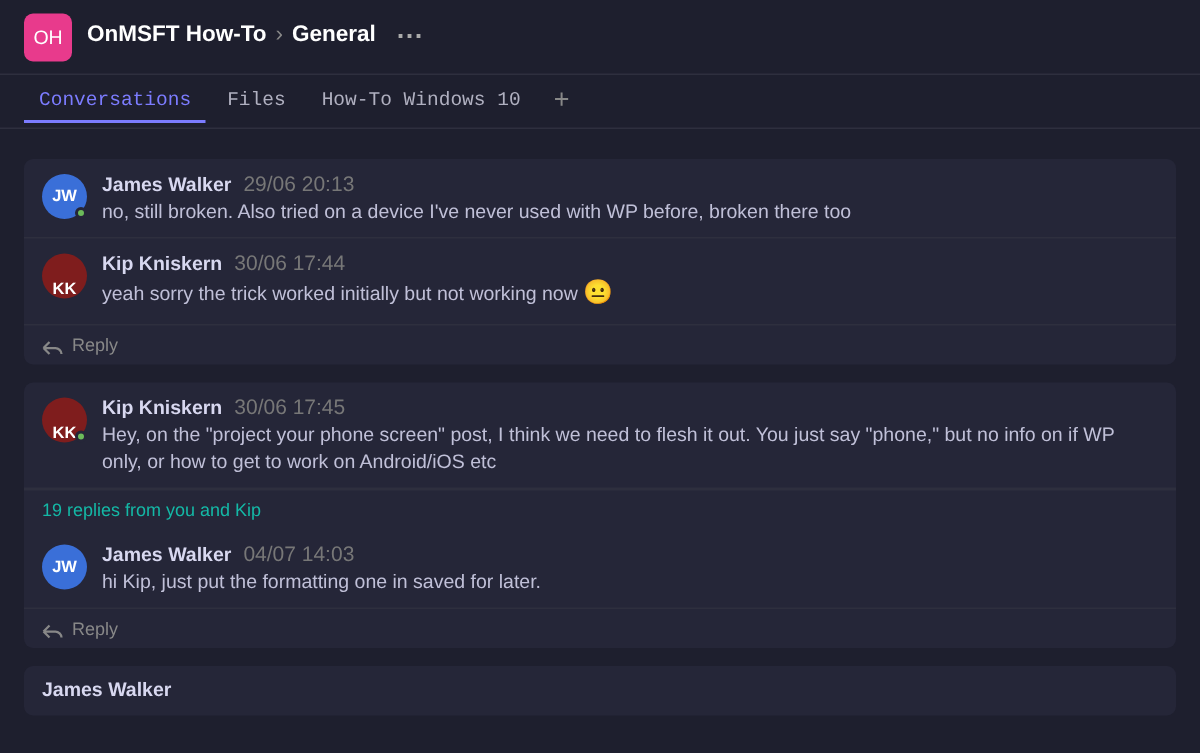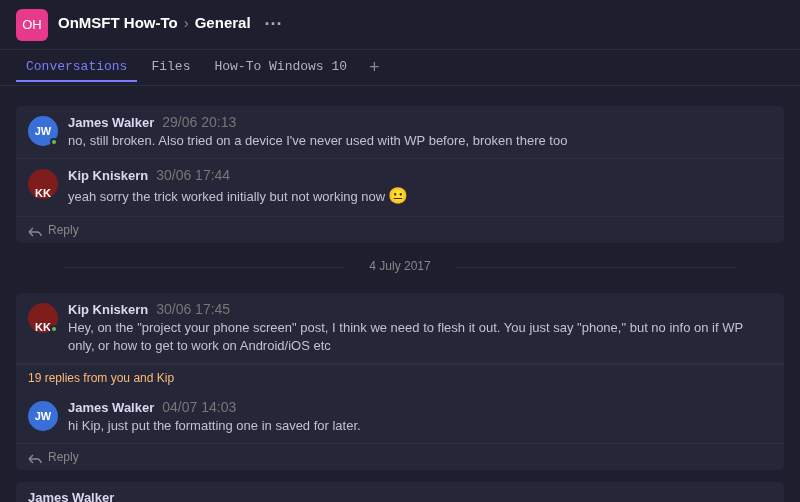--- a/index.html
+++ b/index.html
@@ -140,21 +140,21 @@
       margin-bottom: 2px;
     }
     .msg-author { font-size: 13px; font-weight: 600; color: #d8d8f0; }
     .msg-time { font-size: 14px; color: #777; }
     .msg-text { font-size: 13px; color: #c0c0d8; line-height: 1.4; }
 
     
     .replies-count {
       padding: 6px 12px;
       font-size: 12px;
-      color: #fdba74;
+      color: #14b8a6;
       cursor: pointer;
       border-top: 1px solid #2e2f3e;
     }
 
     
     .reply-row {
       display: flex; align-items: flex-end; gap: 6px;
       padding: 6px 12px;
       font-size: 12px; color: #888;
       cursor: pointer;
@@ -226,23 +226,20 @@
       </div>
     </div>
     <div class="reply-row">
       <svg class="reply-icon" viewBox="0 0 14 10" fill="none" xmlns="http://www.w3.org/2000/svg">
         <path d="M1 5 L5 1 M1 5 L5 9 M1 5 H9 C11 5 13 7 13 9" stroke="#888" stroke-width="1.5" fill="none"></path>
       </svg>
       <span>Reply</span>
     </div>
   </div>
 
-  <div class="date-divider">
-    <span>4 July 2017</span>
-  </div>
 
   <div class="thread-block">
     <div class="message-item">
       <div class="avatar kk">
         <span>KK</span>
         <span class="online-dot"></span>
       </div>
       <div class="msg-body">
         <div class="msg-header">
           <span class="msg-author">Kip Kniskern</span>

